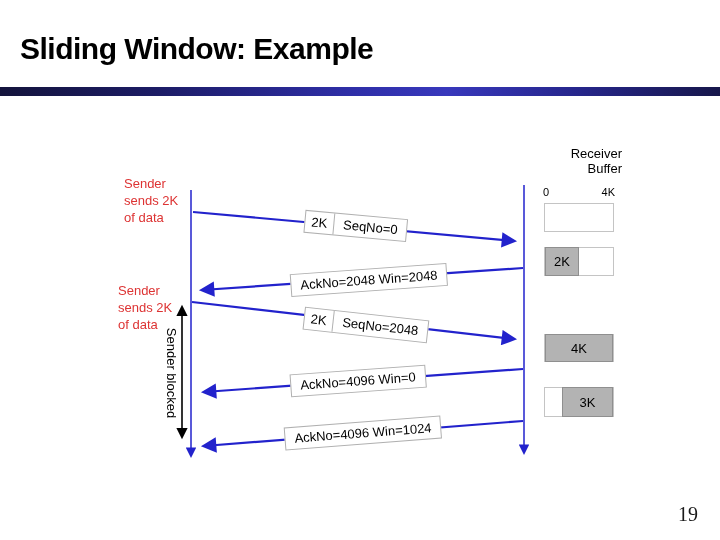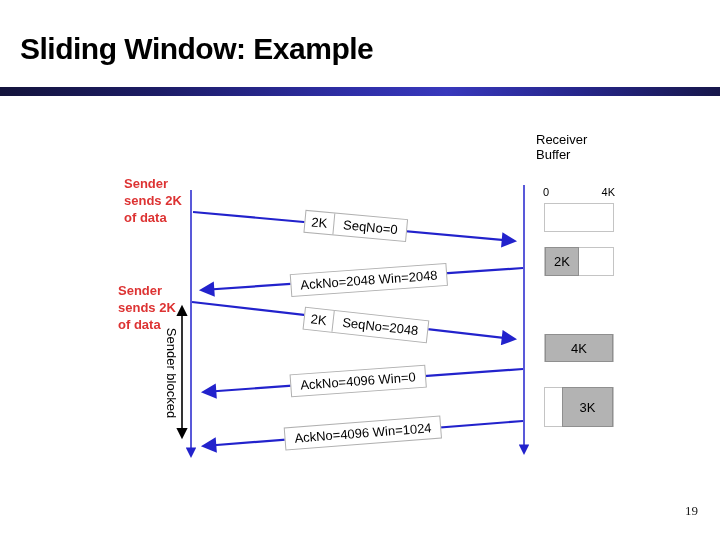--- a/index.html
+++ b/index.html
@@ -12,56 +12,56 @@
     position:absolute;left:12px;top:24px;margin:8px;
     font-size:30px;font-weight:bold;letter-spacing:-0.5px;color:#000;
   }
   .title-bar{
     position:absolute;left:0;top:87px;width:720px;height:9px;
     background:linear-gradient(90deg,#14143c 0%,#1c1c66 22%,#2e2ea6 48%,#3838bc 62%,#26268c 80%,#17174a 100%);
   }
   svg.diagram{position:absolute;left:0;top:0;z-index:1;}
   .note{
     position:absolute;color:#dd3333;font-size:13px;line-height:17px;
-    white-space:pre-line;z-index:2;font-weight:bold;
+    white-space:pre-line;z-index:2;
   }
   .note1{left:124px;top:175px;}
   .note2{left:118px;top:282px;}
   .blocked-label{
     position:absolute;left:171px;top:373px;font-size:13px;white-space:nowrap;
     transform:translate(-50%,-50%) rotate(90deg);z-index:2;
   }
   .msg-label{
     position:absolute;display:flex;align-items:stretch;background:#fff;
     border:1px solid #b0b0b0;font-size:13px;white-space:nowrap;z-index:3;
     transform:translate(-50%,-50%) rotate(var(--rot,0deg));
   }
   .msg-label .cell{padding:3px 9px;}
   .msg-label .cell.size{padding:3px 6px;}
   .msg-label .cell + .cell{border-left:1px solid #b0b0b0;}
   .rcv-title{
-    position:absolute;left:536px;top:132px;width:86px;text-align:left;
+    position:absolute;left:536px;top:146px;width:86px;text-align:right;
     font-size:13px;line-height:15px;white-space:pre-line;z-index:2;
   }
   .buf-scale{
     position:absolute;left:543px;top:186px;width:72px;display:flex;
     justify-content:space-between;font-size:11px;z-index:2;
   }
   .buf-box{
     position:absolute;left:544px;width:70px;background:#fff;
     border:1px solid #c4c4c4;box-sizing:border-box;z-index:2;
   }
   .buf-fill{
     position:absolute;top:-1px;bottom:-1px;background:#b3b3b3;
     border:1px solid #8f8f8f;box-sizing:border-box;
     display:flex;align-items:center;justify-content:center;font-size:13px;
   }
   .page-number{
     position:absolute;right:22px;top:503px;font-family:"Liberation Serif",serif;
-    font-size:13px;color:#1a1a1a;z-index:2;
+    font-size:20px;color:#1a1a1a;z-index:2;
   }
 </style>
 </head>
 <body>
 
 <div class="slide">
 
   <h1 class="slide-title">Sliding Window: Example</h1>
   <div class="title-bar"></div>
 
@@ -131,21 +131,21 @@
       <span>2K</span>
     </div>
   </div>
 
   <div class="buf-box" style="top:334px;height:28px">
     <div class="buf-fill" style="left: 0%; width: 100%;">
       <span>4K</span>
     </div>
   </div>
 
-  <div class="buf-box" style="top:387px;height:40px">
+  <div class="buf-box" style="top:387px;height:30px">
     <div class="buf-fill" style="left: 25%; width: 75%;">
       <span>3K</span>
     </div>
   </div>
 
   <div class="page-number">19</div>
 
 </div>
 
 </body></html>

